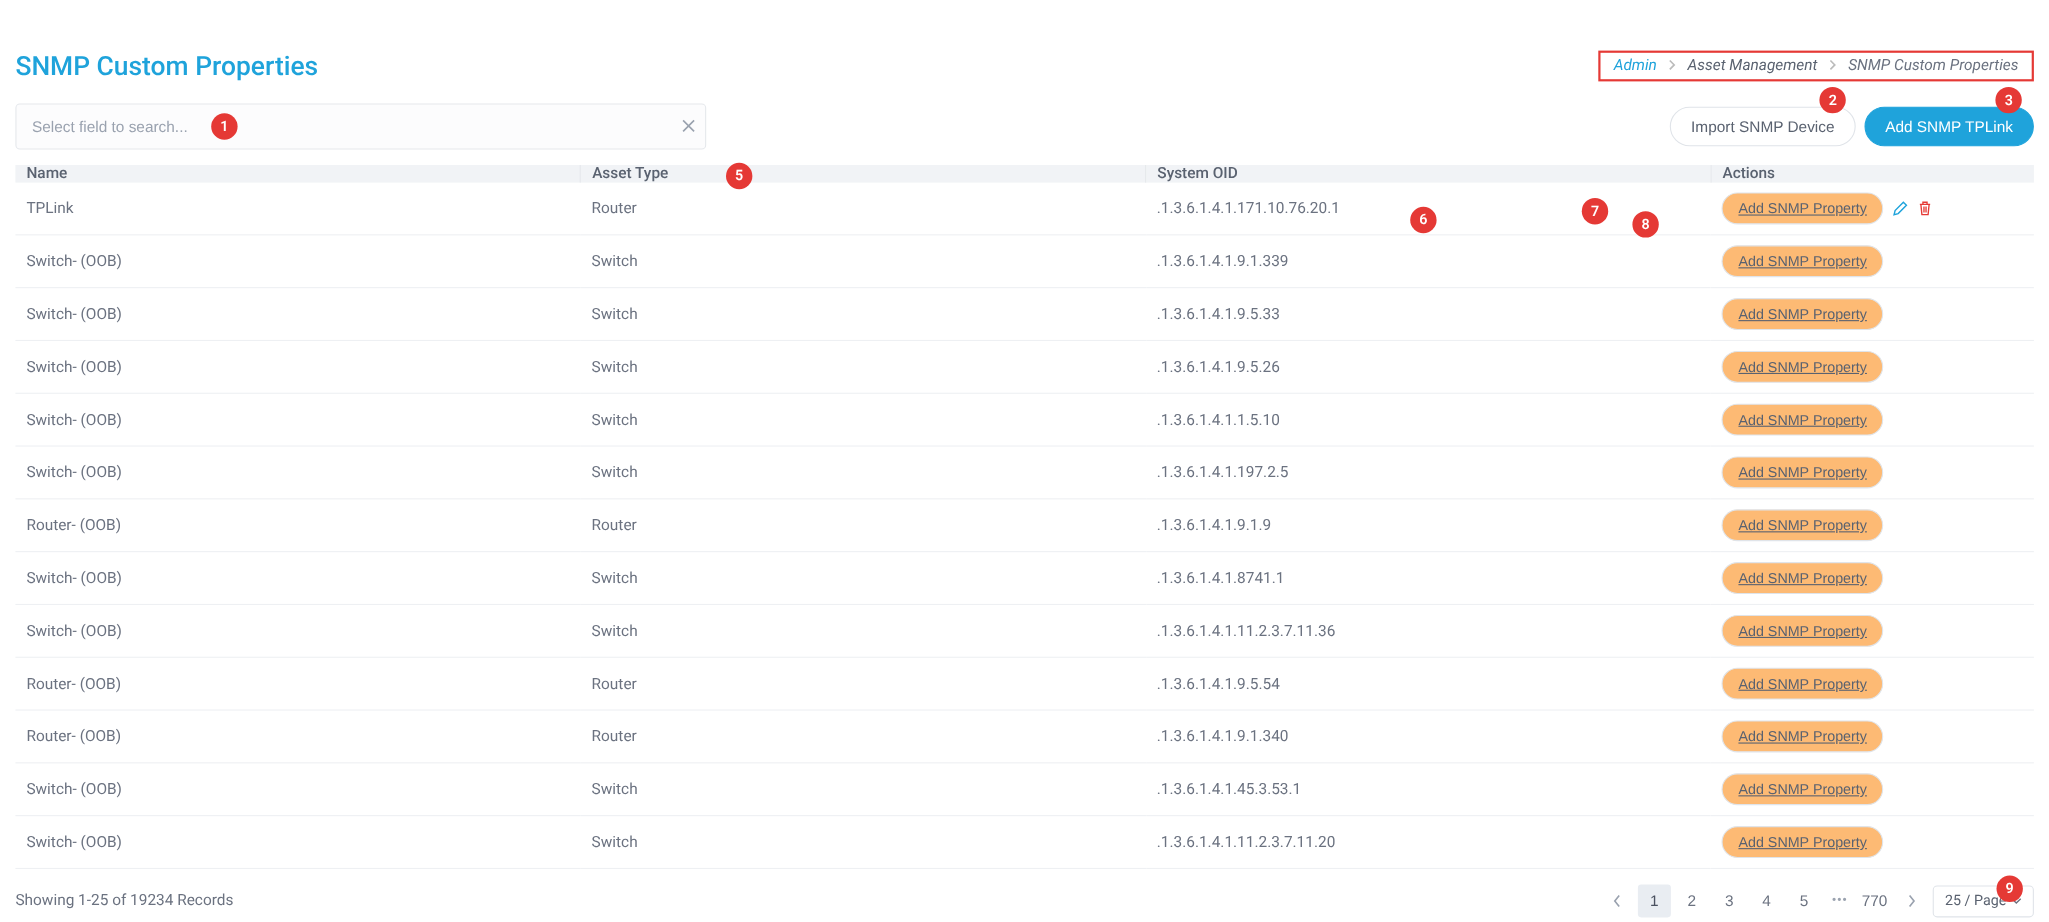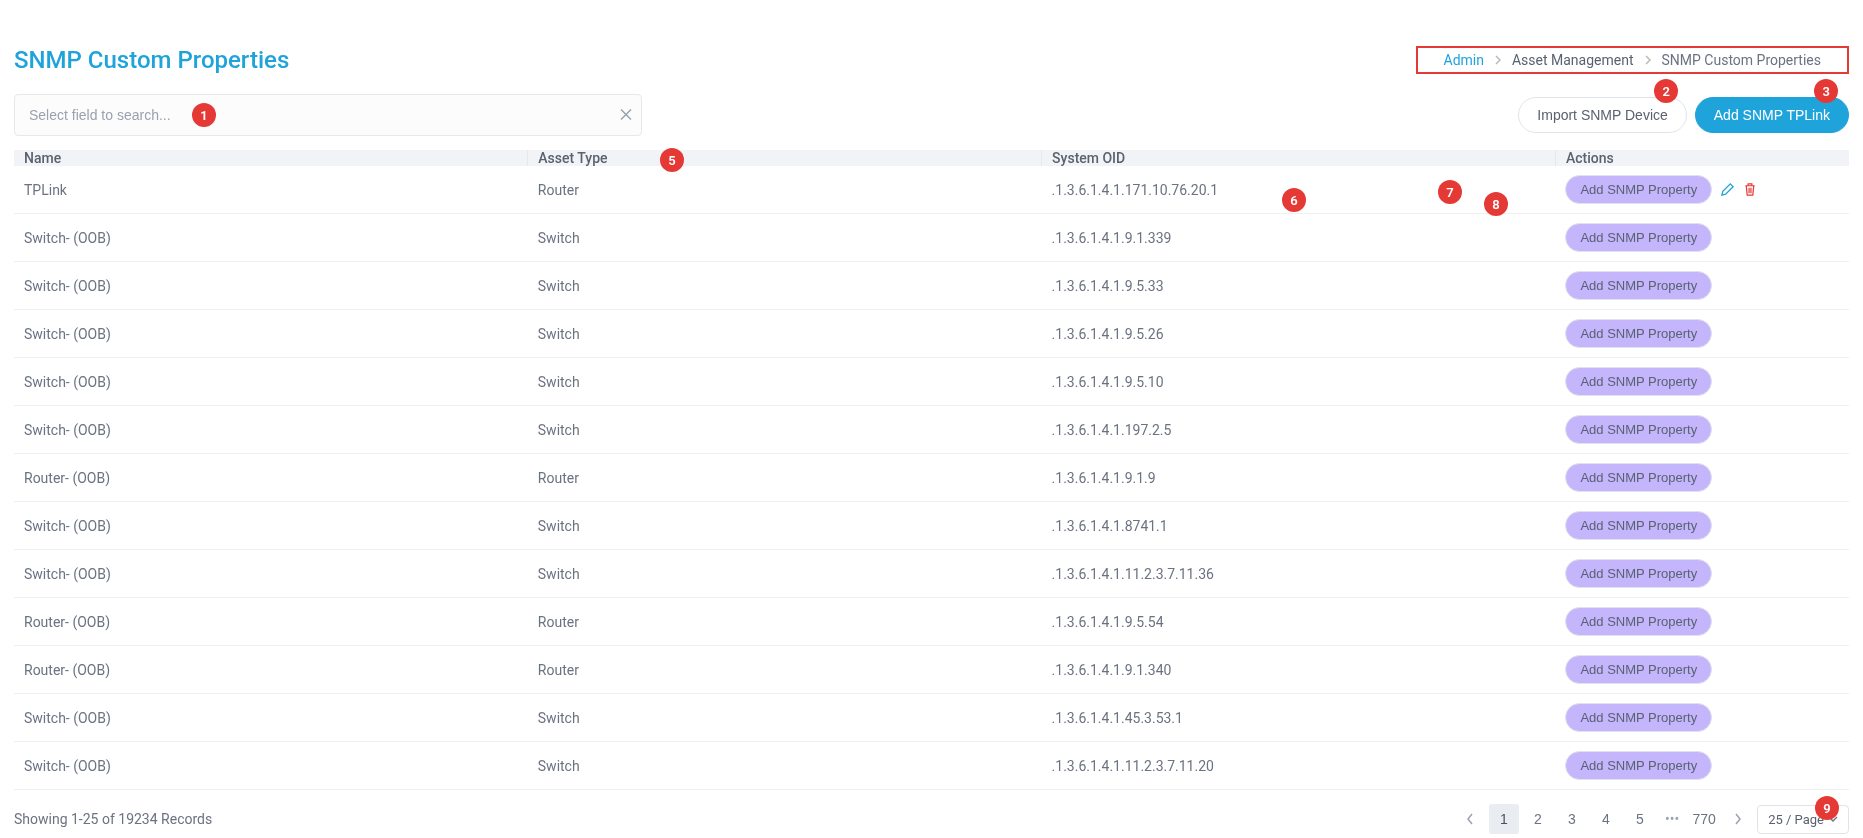--- a/index.html
+++ b/index.html
@@ -21,26 +21,27 @@
   margin-bottom: 20px;
   margin-top: 36px;
 }
 .page-title {
   color: #1fa3db;
   font-size: 24px;
   font-weight: 500;
 }
 .breadcrumb {
   border: 2px solid #e53935;
-  padding: 4px 26px;
+  padding: 4px 12px;
   display: flex;
   align-items: center;
   gap: 10px;
   font-size: 14px;
   position: relative;
+  font-style: italic;
 }
 .breadcrumb a {
   color: #1fa3db;
   text-decoration: none;
 }
 .breadcrumb .sep {
   color: #bbb;
 }
 .breadcrumb .current {
   color: #6b7280;
@@ -125,23 +126,24 @@
 .action-cell {
   display: flex;
   align-items: center;
   gap: 8px;
 }
 .btn-sm {
   padding: 6px 14px;
   border-radius: 18px;
   font-size: 13px;
   border: 1px solid #e0e4e9;
-  background: #c4b5fd;
+  background: #fdba74;
   color: #5a6270;
   cursor: pointer;
+  text-decoration: underline;
 }
 .icon-edit, .icon-delete { cursor: pointer; display:inline-flex; }
 .footer-row {
   display: flex;
   justify-content: space-between;
   align-items: center;
   margin-top: 14px;
   position: relative;
 }
 .records-info { color: #6b7280; }
@@ -294,21 +296,21 @@
           <td>.1.3.6.1.4.1.9.5.26</td>
           <td>
             <div class="action-cell">
               <button class="btn-sm">Add SNMP Property</button>
             </div>
           </td>
         </tr>
         <tr>
           <td>Switch- (OOB)</td>
           <td>Switch</td>
-          <td>.1.3.6.1.4.1.9.5.10</td>
+          <td>.1.3.6.1.4.1.1.5.10</td>
           <td>
             <div class="action-cell">
               <button class="btn-sm">Add SNMP Property</button>
             </div>
           </td>
         </tr>
         <tr>
           <td>Switch- (OOB)</td>
           <td>Switch</td>
           <td>.1.3.6.1.4.1.197.2.5</td>

